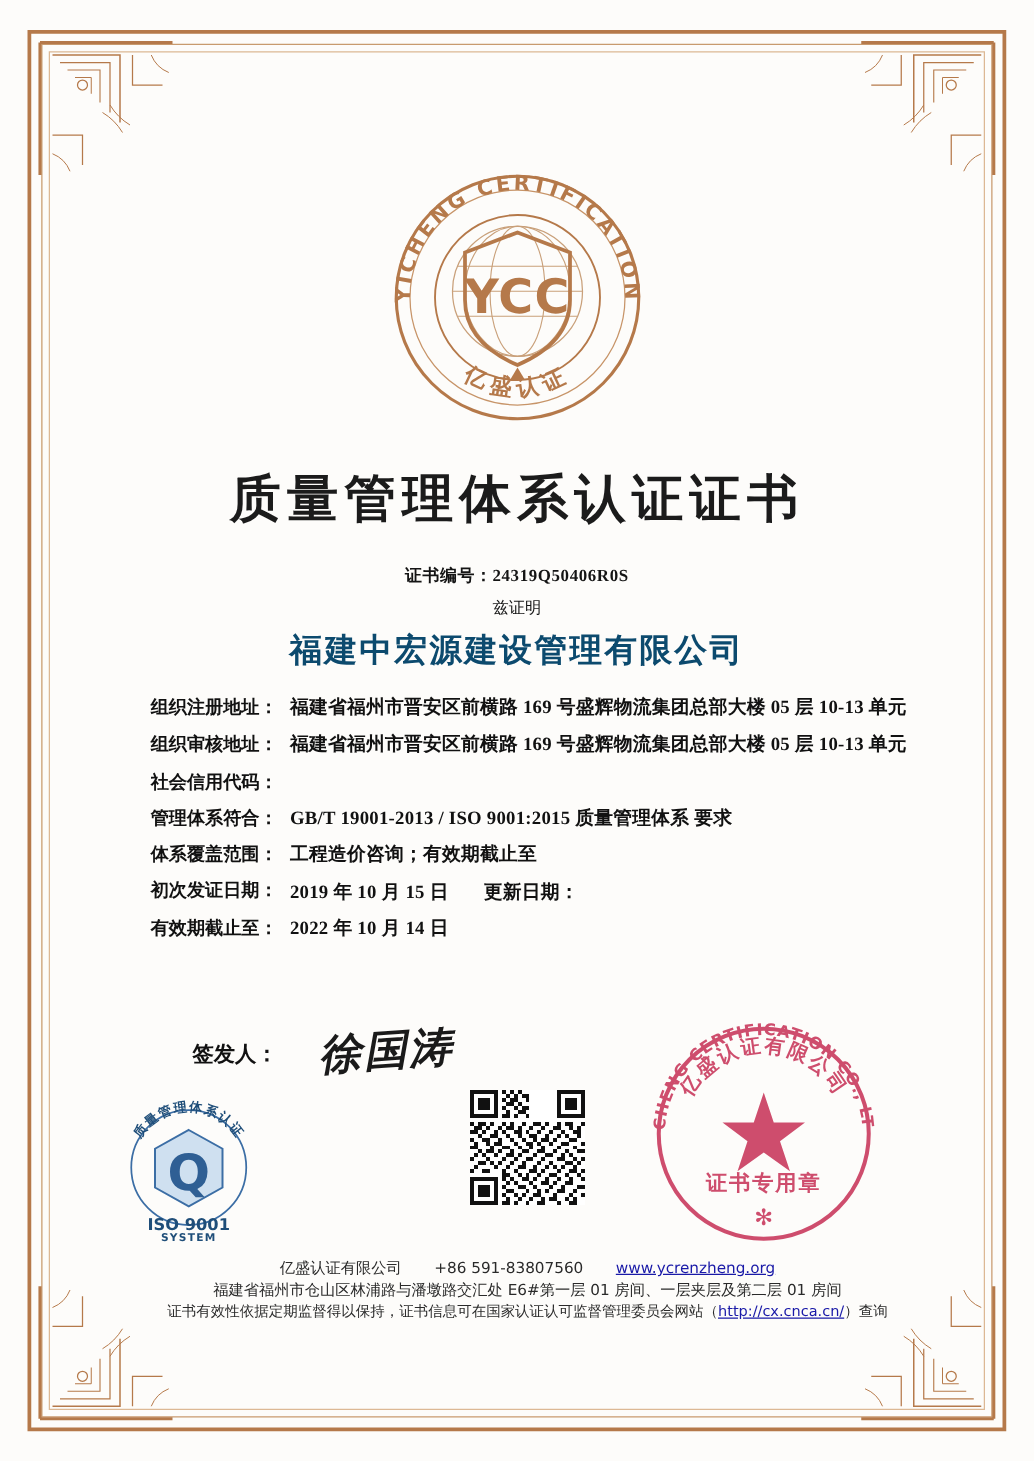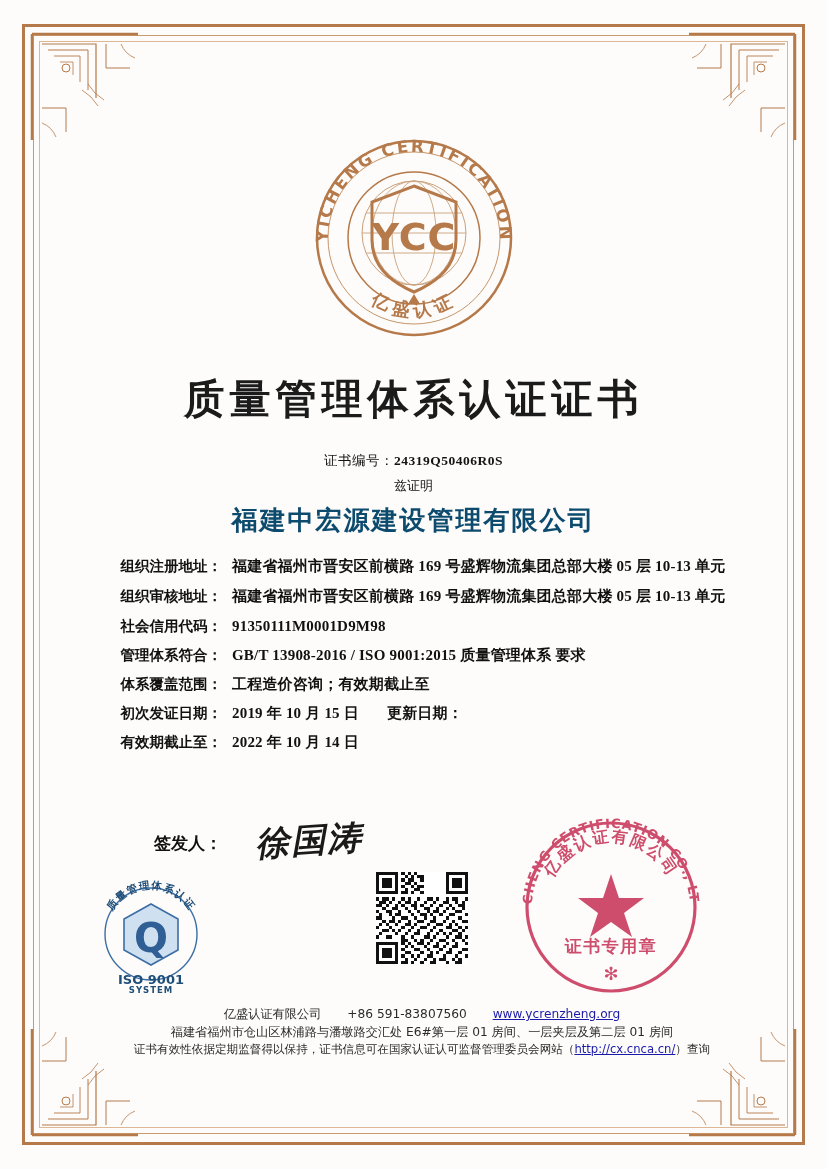--- a/index.html
+++ b/index.html
@@ -92,21 +92,21 @@
   .cert-number {
     position: absolute;
     left: 0; right: 0;
     top: 452px;
     text-align: center;
     font-size: 13.5px;
     color: #141414;
     font-weight: bold;
     letter-spacing: 0.5px;
   }
-  .cert-number .lbl { font-weight: normal; }
+  .cert-number .lbl { font-weight: bold; }
   .hereby {
     position: absolute;
     left: 0; right: 0;
     top: 477px;
     text-align: center;
     font-size: 13px;
     color: #141414;
   }
   .company {
     position: absolute;
@@ -354,25 +354,24 @@
     <div class="frow">
       <div class="flabel">组织注册地址：</div>
       <div class="fvalue">福建省福州市晋安区前横路 169 号盛辉物流集团总部大楼 05 层 10-13 单元</div>
     </div>
     <div class="frow">
       <div class="flabel">组织审核地址：</div>
       <div class="fvalue">福建省福州市晋安区前横路 169 号盛辉物流集团总部大楼 05 层 10-13 单元</div>
     </div>
     <div class="frow tight">
       <div class="flabel">社会信用代码：</div>
-      <div class="fvalue">91350111M0001D9M98</div>
     </div>
     <div class="frow tight">
       <div class="flabel">管理体系符合：</div>
-      <div class="fvalue">GB/T 13908-2016 / ISO 9001:2015  质量管理体系  要求</div>
+      <div class="fvalue">GB/T 19001-2013 / ISO 9001:2015  质量管理体系  要求</div>
     </div>
     <div class="frow tight">
       <div class="flabel">体系覆盖范围：</div>
       <div class="fvalue">工程造价咨询；有效期截止至</div>
     </div>
     <div class="frow tight">
       <div class="flabel">初次发证日期：</div>
       <div class="fvalue">
         <span>2019 年 10 月 15 日</span><span class="inline-label">更新日期：</span><span></span>
       </div>

